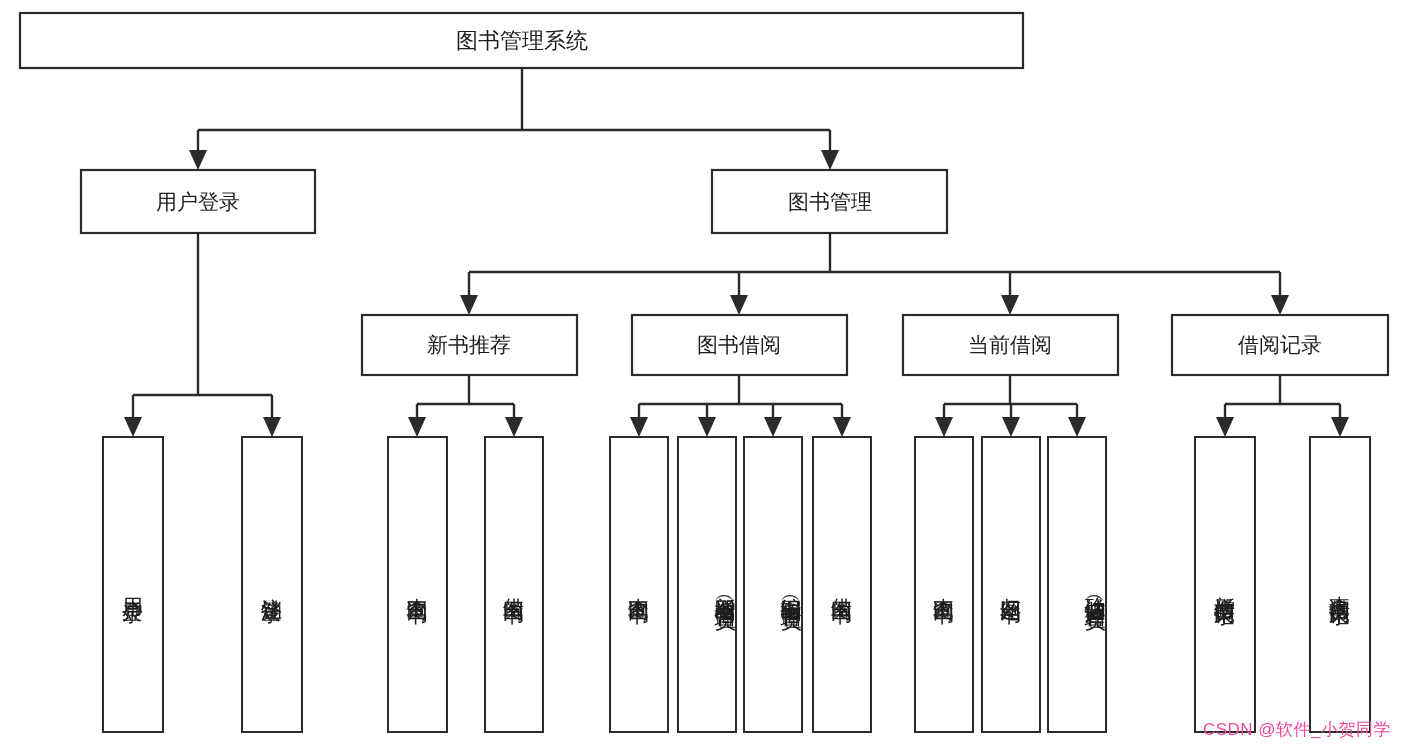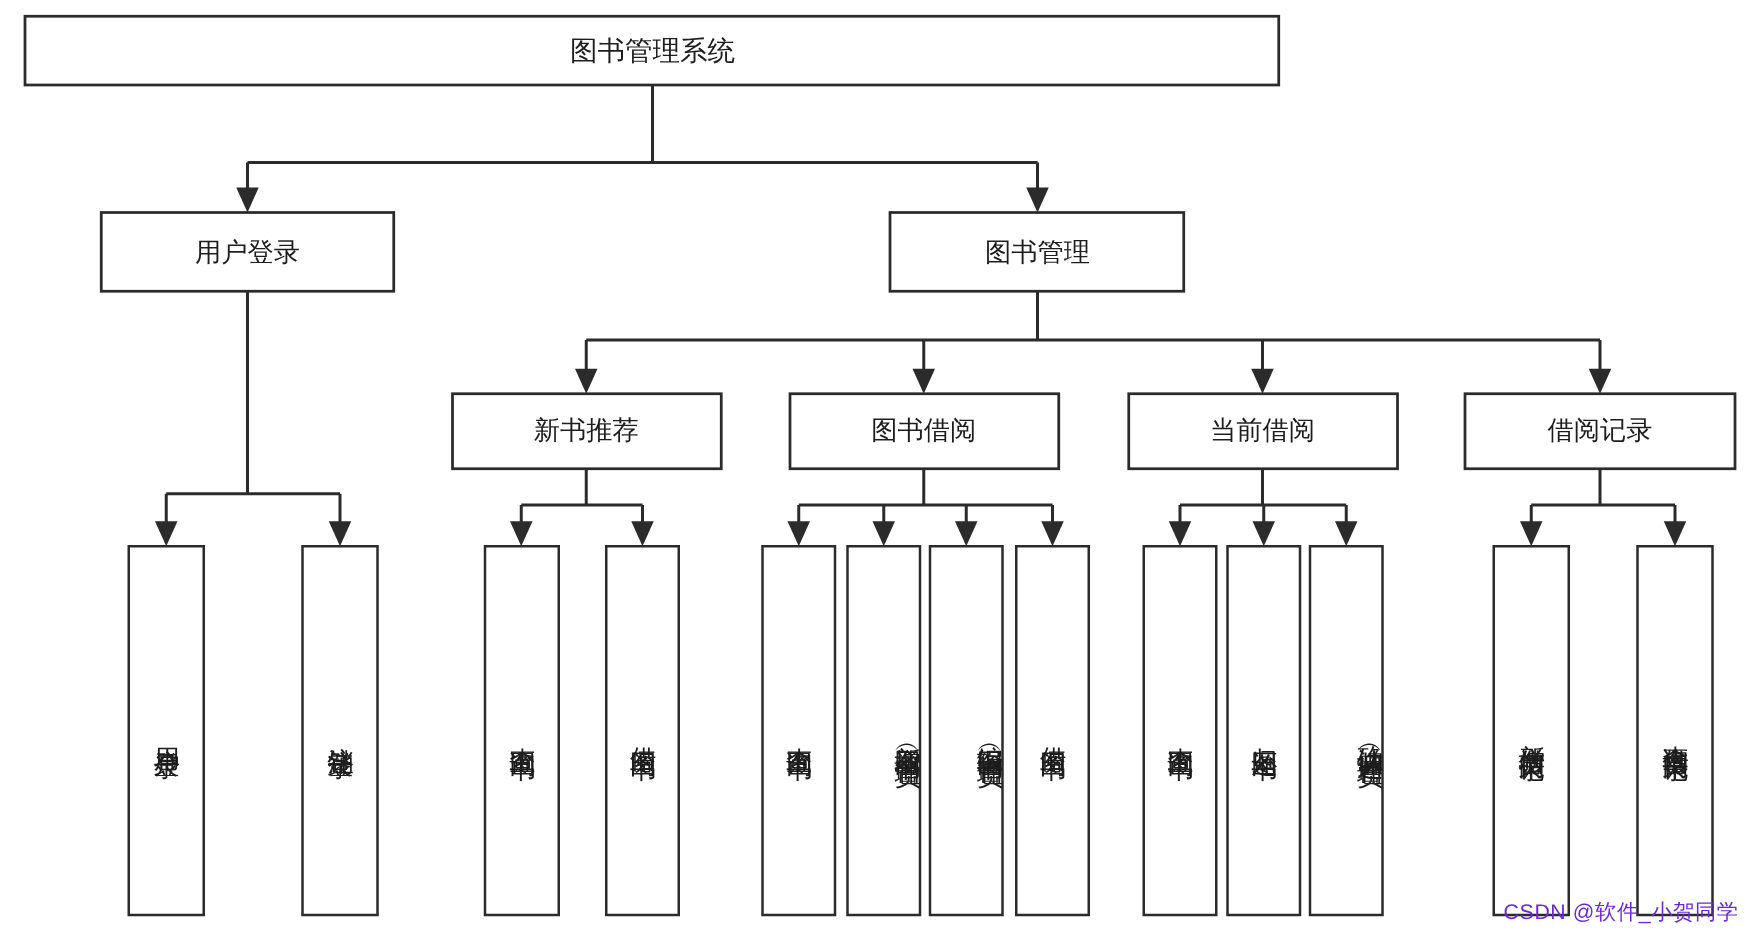--- a/index.html
+++ b/index.html
@@ -69,21 +69,21 @@
     text-align: center;
     pointer-events: none;
     white-space: nowrap;
   }
   .watermark {
     position: absolute;
     right: 14px;
     bottom: 6px;
     font-family: "Liberation Sans", "DejaVu Sans", sans-serif;
     font-size: 17px;
-    color: #6d28d9;
+    color: #ec4899;
     letter-spacing: 0.5px;
     white-space: nowrap;
   }
 </style>
 </head>
 <body>
 
 <div id="diagram-root">
 
   <svg class="diagram" viewBox="0 0 1405 747">

